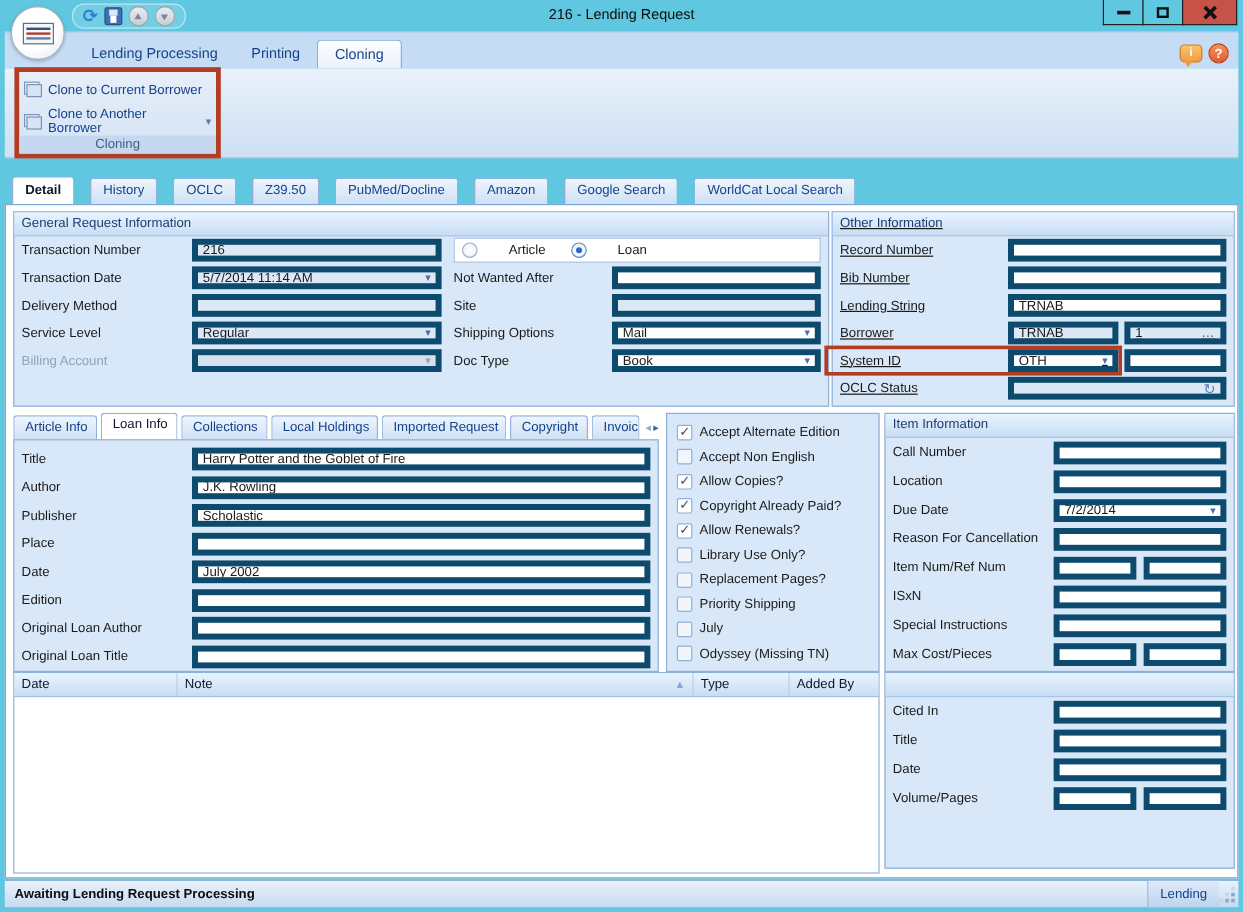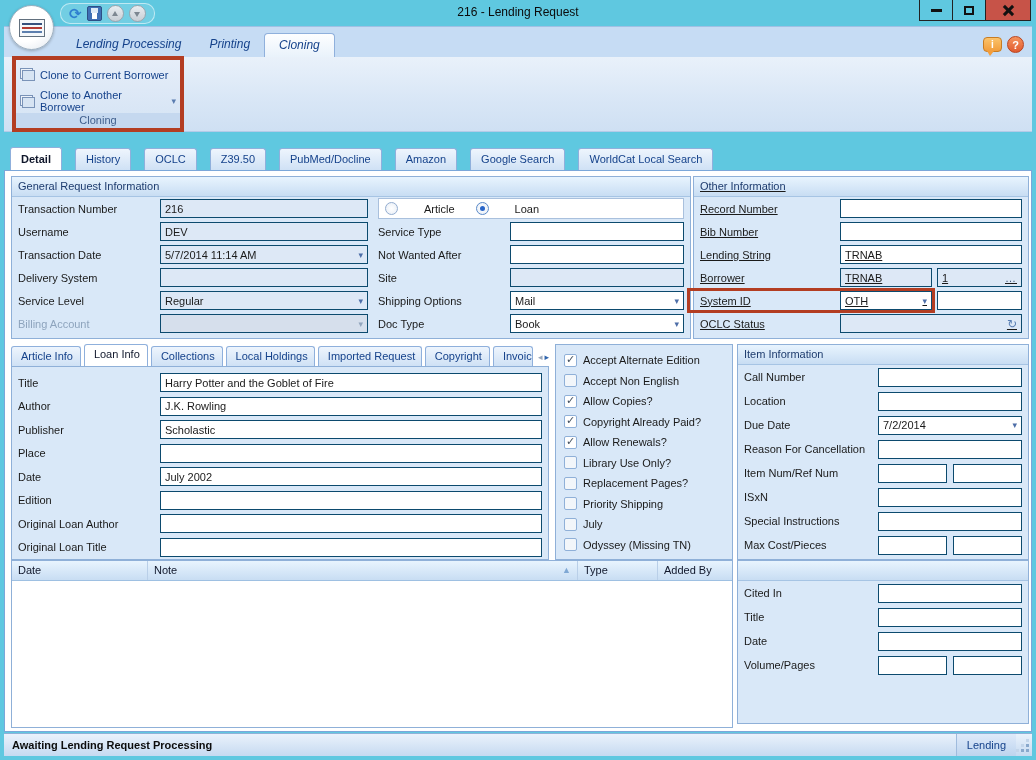--- a/index.html
+++ b/index.html
@@ -30,21 +30,21 @@
   .icon-floppy { width:15px; height:15px; background:#3f6fb5; border:1px solid #2c4f86; border-radius:2px; position:relative; }
   .icon-floppy::before { content:""; position:absolute; top:1px; left:3px; right:3px; height:5px; background:#dce8f5; }
   .icon-floppy::after { content:""; position:absolute; bottom:1px; left:4px; right:4px; height:6px; background:#fff; }
   .circle-btn { width:17px; height:17px; border-radius:50%; background:linear-gradient(#e9edf1,#c7ced5); border:1px solid #9aa5ae; position:relative; }
   .circle-btn::after { content:""; position:absolute; left:4.5px; width:0; height:0; border-left:3.5px solid transparent; border-right:3.5px solid transparent; }
   .circle-btn.up::after   { top:5px; border-bottom:5px solid #7d8791; }
   .circle-btn.down::after { top:6px; border-top:5px solid #7d8791; }
 
   
   .ribbon-tabrow { position:absolute; top:26px; left:4px; right:4px; height:31px; background:#c6dcf4; border-top:1px solid #9fc1e4; }
-  .ribbon-tabs { position:absolute; left:58px; bottom:0; display:flex; height:24px;font-style:italic; }
+  .ribbon-tabs { position:absolute; left:58px; bottom:0; display:flex; height:24px; }
   .ribbon-tab { padding:4px 14px 0 14px; color:#15428b; font-size:12px; }
   .ribbon-tab.active { background:linear-gradient(#fdfeff,#e9f2fb); border:1px solid #8fb0dc; border-bottom:none; border-radius:4px 4px 0 0; }
   .help-icons { position:absolute; right:8px; bottom:4px; display:flex; gap:5px; align-items:center; }
   .icon-info-bubble { width:19px; height:15px; background:linear-gradient(#fbc36a,#f29d3c); border:1px solid #c77c22; border-radius:4px; color:#fff; font-weight:bold; font-size:10px; text-align:center; line-height:14px; position:relative; }
   .icon-info-bubble::after { content:""; position:absolute; left:3px; bottom:-5px; border-left:3px solid transparent; border-right:4px solid transparent; border-top:5px solid #f29d3c; }
   .icon-help-circle { width:17px; height:17px; border-radius:50%; background:linear-gradient(#f6935c,#e05a30); border:1px solid #b8431f; color:#fff; font-weight:bold; font-size:11px; text-align:center; line-height:16px; }
   .ribbon-body { position:absolute; top:57px; left:4px; right:4px; height:75px; background:linear-gradient(#e9f1fa,#d8e6f6 60%,#cfe0f3); border-bottom:1px solid #b3cbe8; }
   .clone-group { position:absolute; left:8px; top:-1px; width:172px; height:76px; border:4px solid #b33d22; background:linear-gradient(#e6eef9,#d4e3f4); display:flex; flex-direction:column; }
   .clone-btn { display:flex; align-items:center; gap:5px; padding:6px 4px 0 4px; height:31px; color:#15428b; }
   .icon-clone { width:15px; height:13px; position:relative; flex:none; }
@@ -59,21 +59,21 @@
   .main-tab.active { background:#fff; font-weight:bold; color:#10172b; height:23px; margin-top:-1px; padding-top:5px; }
 
   
   .main-panel { position:absolute; top:170px; left:4px; width:1028px; height:562px; background:#fff; border:1px solid #7ba7d9; }
 
   .section { position:absolute; border:1px solid #8fb0d8; background:#d9e8f8; }
   .section-header { height:20px; background:linear-gradient(#e8f4fe,#c8ddf3); border-bottom:1px solid #a6c4e4; color:#1e3c6e; padding:3px 6px 0 6px; font-size:11px; }
 
   .frow { display:flex; align-items:center; height:23px; padding:0 6px; }
   .flabel { flex:none; }
-  .field { height:19px; border:1px solid #0c4a6e; background:#fff; display:flex; align-items:center; padding:4px 4px; overflow:hidden; white-space:nowrap; }
+  .field { height:19px; border:5px solid #0c4a6e; background:#fff; display:flex; align-items:center; padding:4px 4px; overflow:hidden; white-space:nowrap; }
   .field.ro { background:#dde8f6; }
   .field.disabled { background:#d6dfec; }
   .caret { margin-left:auto; color:#4d6ea8; font-size:9px; flex:none; }
   .ellipsis { margin-left:auto; color:#44597a; letter-spacing:1px; flex:none; }
   .mini-icon { margin-left:auto; color:#5a7fb4; font-size:12px; flex:none; }
 
   
   #general { left:6px; top:5px; width:680px; height:163px; }
   #general .flabel.l1 { width:142px; }
   #general .fld1 { width:208px; }
@@ -223,36 +223,30 @@
         <span class="flabel l1">Transaction Number</span>
         <div class="field ro fld1">216</div>
         <div class="radio-box" style="margin-left:10px;gap:21px;">
           <span class="radio"></span>
           <span class="radio-lbl">Article</span>
           <span class="radio checked second"></span>
           <span class="radio-lbl">Loan</span>
         </div>
       </div>
       <div class="frow">
-        <span class="flabel l1">Username</span>
-        <div class="field ro fld1">DEV</div>
-        <span class="flabel l2">Service Type</span>
-        <div class="field fld2"></div>
-      </div>
-      <div class="frow">
         <span class="flabel l1">Transaction Date</span>
         <div class="field ro fld1">
           <span>5/7/2014 11:14 AM</span>
           <span class="caret">▾</span>
         </div>
         <span class="flabel l2">Not Wanted After</span>
         <div class="field fld2"></div>
       </div>
       <div class="frow">
-        <span class="flabel l1">Delivery System</span>
+        <span class="flabel l1">Delivery Method</span>
         <div class="field ro fld1"></div>
         <span class="flabel l2">Site</span>
         <div class="field ro fld2"></div>
       </div>
       <div class="frow">
         <span class="flabel l1">Service Level</span>
         <div class="field ro fld1">
           <span>Regular</span>
           <span class="caret">▾</span>
         </div>

